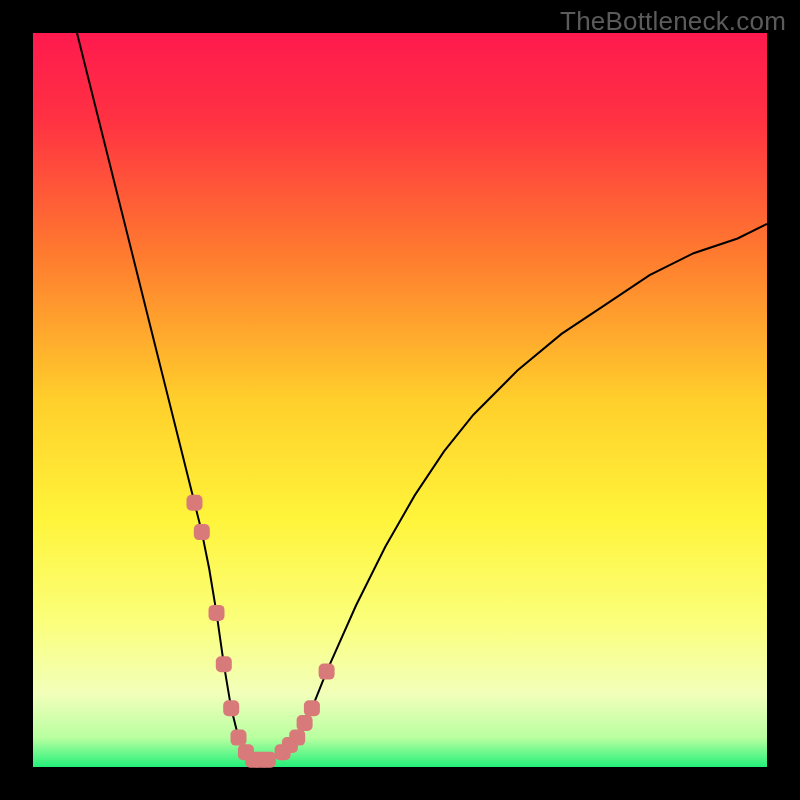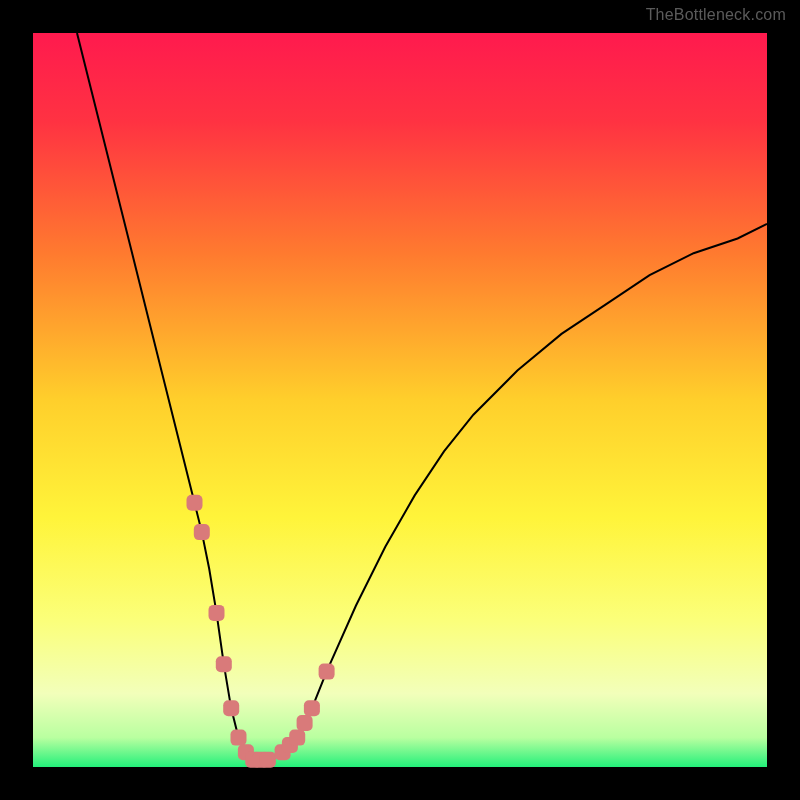--- a/index.html
+++ b/index.html
@@ -14,21 +14,21 @@
     position: relative;
     width: 800px;
     height: 800px;
     background: #000;
   }
   .watermark {
     position: absolute;
     top: 6px;
     right: 14px;
     color: #5b5b5b;
-    font-size: 16px;
+    font-size: 26px;
     font-weight: 400;
     letter-spacing: 0.2px;
   }
   svg {
     position: absolute;
     top: 0;
     left: 0;
   }
 </style>
 </head>

